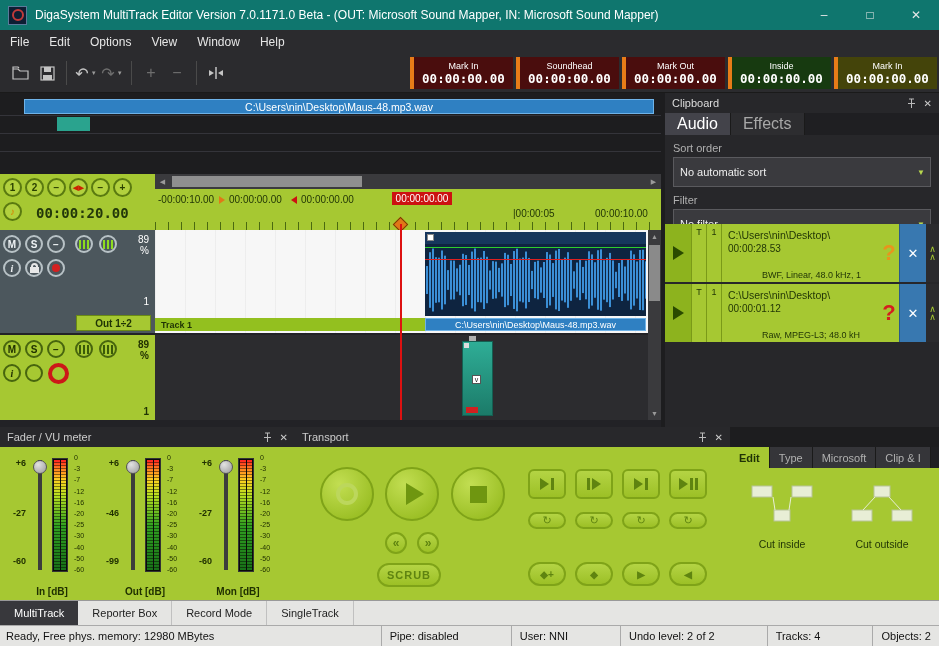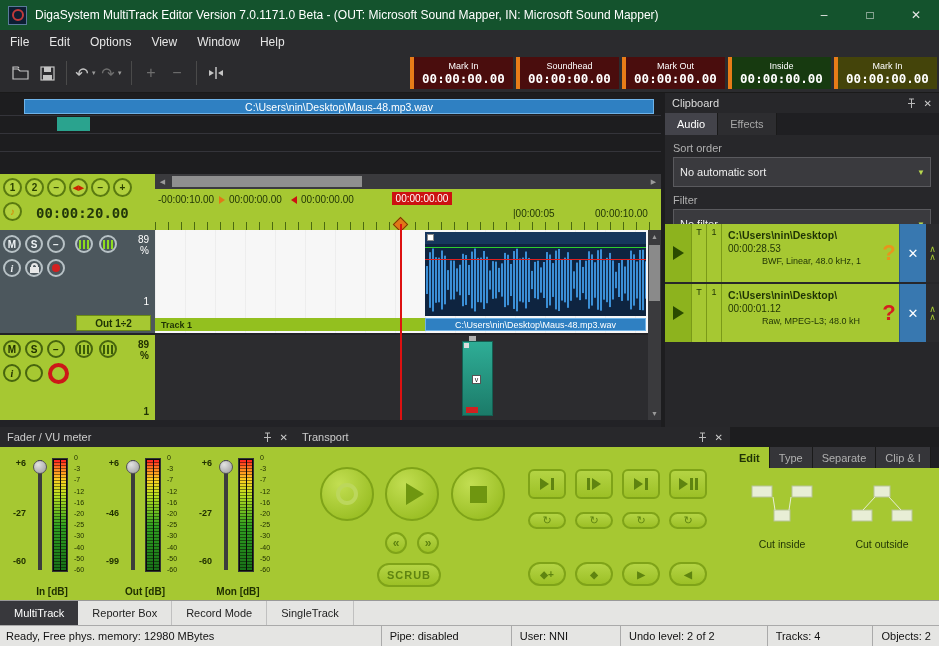--- a/index.html
+++ b/index.html
@@ -1,19 +1,19 @@
 <!DOCTYPE html>
 <html><head>
 <meta charset="utf-8">
 <style>
   html,body{margin:0;padding:0;}
   body{width:939px;height:646px;position:relative;overflow:hidden;background:#1d1d1f;
        font-family:"Liberation Sans",sans-serif;-webkit-font-smoothing:antialiased;}
   
-  .titlebar{position:absolute;left:0;top:0;width:939px;height:30px;background:#14532d;
+  .titlebar{position:absolute;left:0;top:0;width:939px;height:30px;background:#0f766e;
             display:flex;align-items:center;color:#fff;font-size:12px;}
   .app-icon{width:17px;height:17px;margin:0 8px 0 8px;background:#0d1e33;border:1px solid #5a7a9a;
             display:flex;align-items:center;justify-content:center;}
   .app-icon i{display:block;width:8px;height:8px;border:2px solid #c03a3a;border-radius:50%;}
   .win-btns{margin-left:auto;display:flex;height:100%;}
   .win-btn{width:46px;height:100%;display:flex;align-items:center;justify-content:center;
            color:#e8e8e8;font-size:12px;}
   
   .menubar{position:absolute;left:0;top:30px;width:939px;height:24px;background:#2b2b2e;
            display:flex;align-items:center;color:#e6e6e6;font-size:12px;}
@@ -113,39 +113,39 @@
   .redmark{position:absolute;left:4px;bottom:3px;width:12px;height:6px;background:#d02020;}
   .vscroll{position:absolute;left:648px;top:137px;width:13px;height:190px;background:#3a3a3d;}
   .vs-btn{position:absolute;left:0;width:13px;height:13px;display:flex;align-items:center;
           justify-content:center;color:#9a9a9a;font-size:7px;}
   .vs-thumb{position:absolute;left:1px;top:15px;width:11px;height:56px;background:#8a8a8a;}
   
   .clipboard{position:absolute;left:665px;top:93px;width:274px;height:334px;background:#27272a;}
   .cb-title{height:20px;display:flex;align-items:center;color:#dcdcdc;font-size:11px;padding:0 7px;gap:7px;}
   .cb-title .sp{flex:1;}
   .cb-tabs{height:22px;display:flex;background:#1f1f22;}
-  .cb-tab{padding:0 12px;display:flex;align-items:center;font-size:11px;color:#a8a8a8;
+  .cb-tab{padding:0 12px;display:flex;align-items:center;font-size:16px;color:#a8a8a8;
           background:#2d2d30;border-right:1px solid #1a1a1a;}
   .cb-tab.active{background:#43434a;color:#fff;}
   .cb-label{margin:7px 8px 3px;color:#b0b0b0;font-size:11px;}
   .cb-dd{margin:0 8px;height:30px;background:#3a3a3e;border:1px solid #5a5a5e;display:flex;
          align-items:center;color:#eee;font-size:11px;padding-left:6px;box-sizing:border-box;}
   .dd-arrow{margin-left:auto;width:18px;display:flex;align-items:center;justify-content:center;
             color:#b8d84e;font-size:8px;}
   .cb-item{position:absolute;left:0;width:274px;height:58px;background:#a6c832;display:flex;}
   .ci-play{width:26px;background:#8db31e;display:flex;align-items:center;justify-content:center;
            border-right:1px solid #7a9a18;}
   .ci-play i{display:block;width:0;height:0;border-left:11px solid #2a4a00;
              border-top:7px solid transparent;border-bottom:7px solid transparent;}
   .ci-cell{width:15px;border-right:1px solid #7a9a18;font-size:9px;color:#1f3305;display:flex;
            justify-content:center;padding-top:3px;box-sizing:border-box;}
   .ci-text{flex:1;padding:5px 2px 0 6px;color:#1f3305;overflow:hidden;}
-  .ci-path{font-size:10.5px;font-weight:bold;white-space:nowrap;}
+  .ci-path{font-size:10.5px;font-weight:normal;white-space:nowrap;}
   .ci-dur{font-size:10px;margin-top:2px;}
-  .ci-fmt{font-size:9px;margin-top:2px;white-space:nowrap;padding-left:34px;}
+  .ci-fmt{font-size:9px;margin-top:16px;white-space:nowrap;padding-left:34px;}
   .ci-q{width:20px;font-size:22px;font-weight:bold;display:flex;align-items:center;justify-content:center;}
   .ci-x{width:26px;background:#3878b0;color:#fff;display:flex;align-items:center;justify-content:center;
         font-size:13px;border-left:1px solid #2a5a88;}
   .ci-up{width:13px;background:#2b2b2e;display:flex;flex-direction:column;align-items:center;
          justify-content:center;color:#a6c832;font-size:9px;line-height:8px;}
   
   .panel-title{height:20px;background:#28282b;display:flex;align-items:center;color:#cccccc;
                font-size:11px;padding:0 7px;gap:7px;box-sizing:border-box;}
   .panel-title .sp{flex:1;}
   .px{color:#cccccc;font-size:10px;}
@@ -718,21 +718,21 @@
     <div class="ov-btn" style="left:280px;">◆</div>
     <div class="ov-btn" style="left:327px;">▶</div>
     <div class="ov-btn" style="left:374px;">◀</div>
   </div>
 </div>
 
 <div class="edit-panel">
   <div class="et-tabs">
     <div class="et-tab active">Edit</div>
     <div class="et-tab">Type</div>
-    <div class="et-tab">Separate</div>
+    <div class="et-tab">Microsoft</div>
     <div class="et-tab">Clip &amp; I</div>
   </div>
   <div class="et-body">
     <div class="tool" style="left:108px;">
       <svg width="64" height="46" viewBox="0 0 64 46">
         <rect x="24" y="6" width="16" height="11" fill="#e8eed6" stroke="#b8c49a"></rect>
         <rect x="2" y="30" width="20" height="11" fill="#e8eed6" stroke="#b8c49a"></rect>
         <rect x="42" y="30" width="20" height="11" fill="#e8eed6" stroke="#b8c49a"></rect>
         <line x1="25" y1="17" x2="13" y2="30" stroke="#e8eed6"></line>
         <line x1="39" y1="17" x2="51" y2="30" stroke="#e8eed6"></line>

